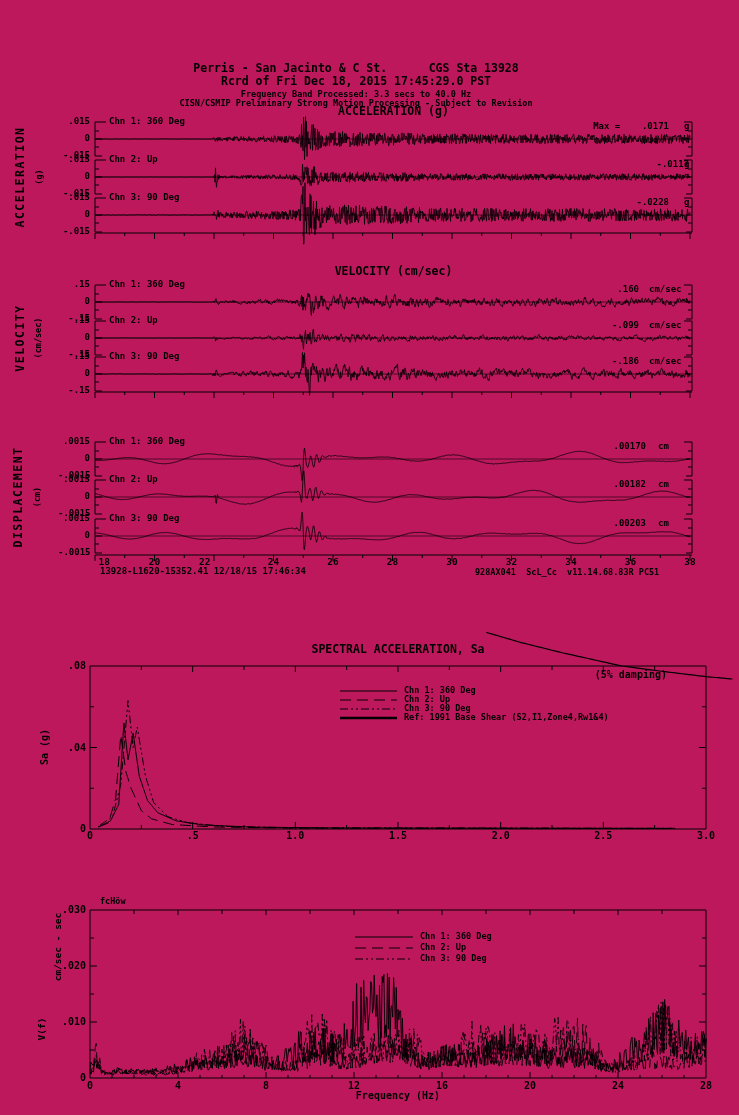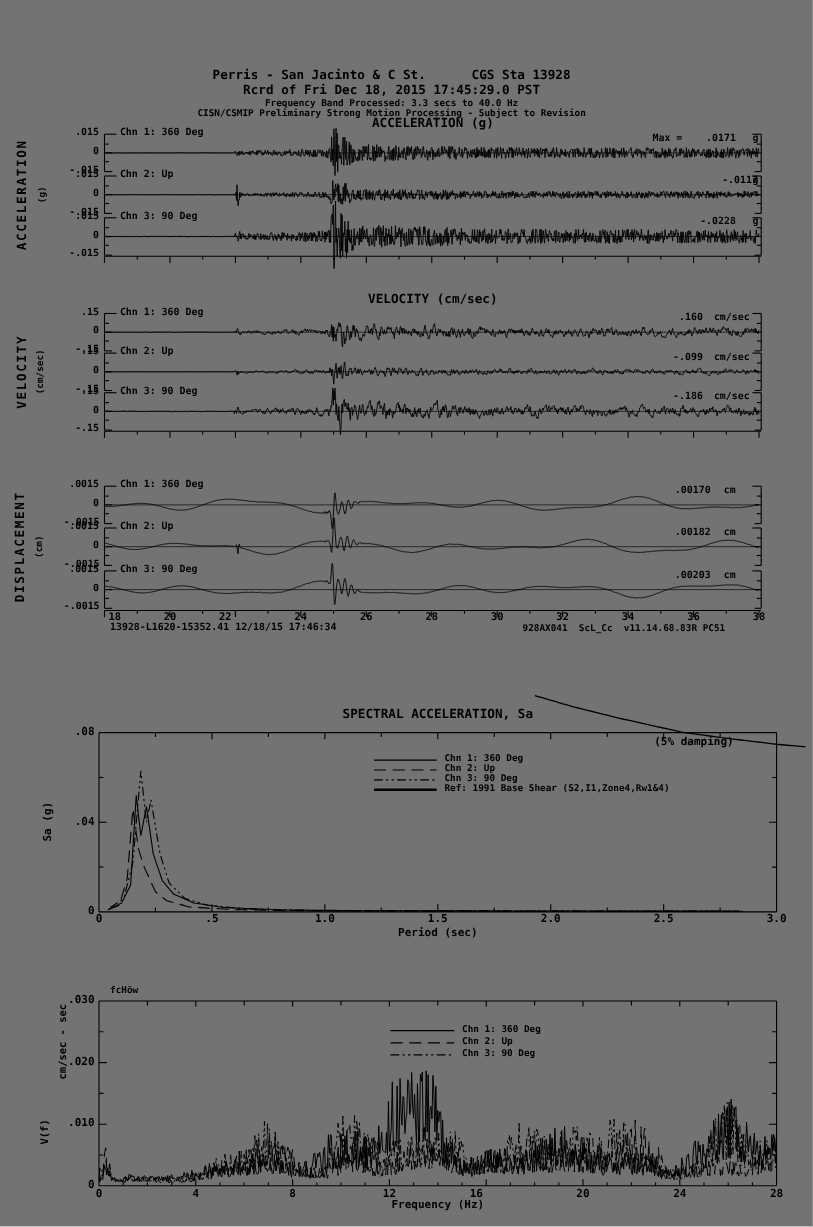--- a/index.html
+++ b/index.html
@@ -1,16 +1,16 @@
 <!DOCTYPE html>
 <html><head>
 <meta charset="utf-8">
 <style>
   html,body{margin:0;padding:0;background:#fff;}
-  #page{position:relative;width:739px;height:1115px;background:#737373;overflow:hidden;
+  #page{position:relative;width:739px;height:1115px;background:#be185d;overflow:hidden;
         font-family:"DejaVu Sans Mono",monospace;color:#000;}
   #plot{position:absolute;left:0;top:0;}
   .lbl{position:absolute;font-family:"DejaVu Sans Mono",monospace;font-weight:bold;
        color:#000;white-space:pre;line-height:1.05;}
   .f8{font-size:8.5px;}
   .f9{font-size:9px;}
   .f95{font-size:9.5px;}
   .f10{font-size:10px;}
   .f11{font-size:11.5px;}
   .ctr{left:0;width:712px;text-align:center;}
@@ -334,21 +334,20 @@
   <div class="lbl f8 rot" style="left:38px;top:338px">(cm/sec)</div>
   <div class="lbl f11 rot ls" style="left:18px;top:497px">DISPLACEMENT</div>
   <div class="lbl f8 rot" style="left:37px;top:497px">(cm)</div>
   <div class="lbl f10 rot" style="left:45px;top:747px">Sa (g)</div>
   <div class="lbl f95 rot" style="left:58px;top:947px">cm/sec - sec</div>
   <div class="lbl f95 rot" style="left:42px;top:1029px">V(f)</div>
 
   <div class="lbl f9" style="left:100px;top:567px">13928-L1620-15352.41 12/18/15 17:46:34</div>
   <div class="lbl f8" style="left:475px;top:568px">928AX041  ScL_Cc  v11.14.68.83R PC51</div>
   <div class="lbl f10 ra" style="left:517px;top:670px;width:150px">(5% damping)</div>
-  <div class="lbl f10 ctrS" style="top:844px">Period (sec)</div>
   <div class="lbl f8" style="left:100px;top:897px">fcHöw</div>
   <div class="lbl f10 ctrS" style="top:1091px">Frequency (Hz)</div>
 <div class="lbl f9 ra" style="left:58px;width:32px;top:117px">.015</div>
     <div class="lbl f9 ra" style="left:58px;width:32px;top:134px">0</div>
     <div class="lbl f9 ra" style="left:58px;width:32px;top:151px">-.015</div>
     <div class="lbl f9" style="left:109px;top:117px">Chn 1: 360 Deg</div>
     <div class="lbl f9 ra" style="left:539px;width:130px;top:122px">Max =    .0171</div>
     <div class="lbl f9" style="left:684px;top:122px">g</div>
     <div class="lbl f9 ra" style="left:58px;width:32px;top:155px">.015</div>
     <div class="lbl f9 ra" style="left:58px;width:32px;top:172px">0</div>
@@ -424,20 +423,20 @@
     <div class="lbl f8" style="left:404px;top:704px">Chn 3: 90 Deg</div>
     <div class="lbl f8" style="left:404px;top:713px">Ref: 1991 Base Shear (S2,I1,Zone4,Rw1&amp;4)</div>
     <div class="lbl f10 ra" style="left:52px;width:34px;top:905px">.030</div>
     <div class="lbl f10 ra" style="left:52px;width:34px;top:961px">.020</div>
     <div class="lbl f10 ra" style="left:52px;width:34px;top:1017px">.010</div>
     <div class="lbl f10 ra" style="left:52px;width:34px;top:1073px">0</div>
     <div class="lbl f10" style="left:75px;width:30px;top:1081px;text-align:center">0</div>
     <div class="lbl f10" style="left:163px;width:30px;top:1081px;text-align:center">4</div>
     <div class="lbl f10" style="left:251px;width:30px;top:1081px;text-align:center">8</div>
     <div class="lbl f10" style="left:339px;width:30px;top:1081px;text-align:center">12</div>
-    <div class="lbl f10" style="left:427px;width:30px;top:1081px;text-align:left">16</div>
+    <div class="lbl f10" style="left:427px;width:30px;top:1081px;text-align:center">16</div>
     <div class="lbl f10" style="left:515px;width:30px;top:1081px;text-align:center">20</div>
     <div class="lbl f10" style="left:603px;width:30px;top:1081px;text-align:center">24</div>
     <div class="lbl f10" style="left:691px;width:30px;top:1081px;text-align:center">28</div>
     <div class="lbl f8" style="left:420px;top:932px">Chn 1: 360 Deg</div>
     <div class="lbl f8" style="left:420px;top:943px">Chn 2: Up</div>
     <div class="lbl f8" style="left:420px;top:954px">Chn 3: 90 Deg</div>
   </div>
 
 </body></html>

